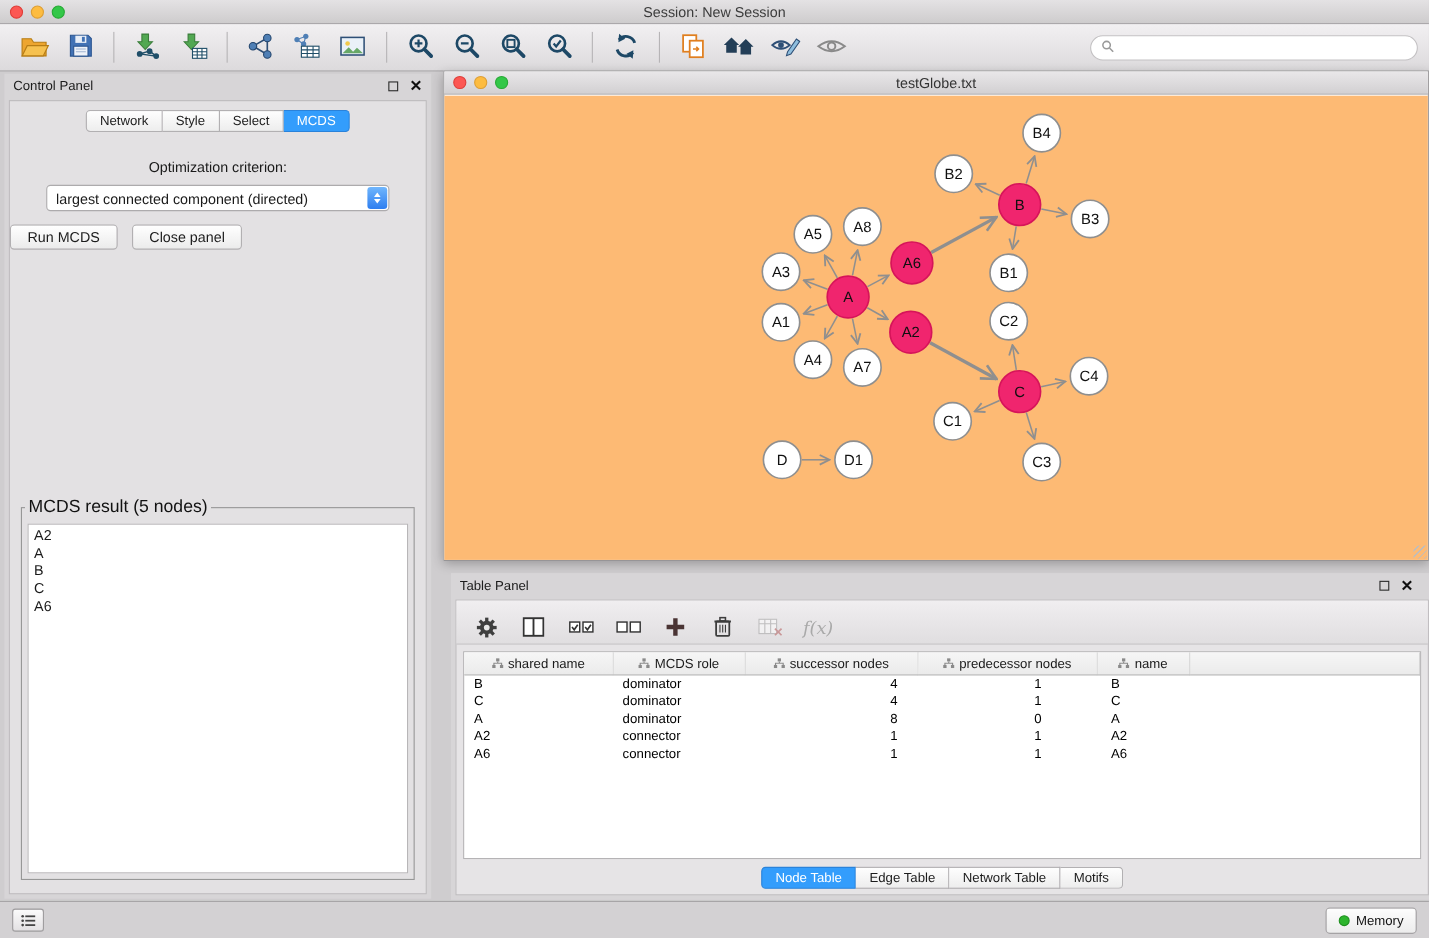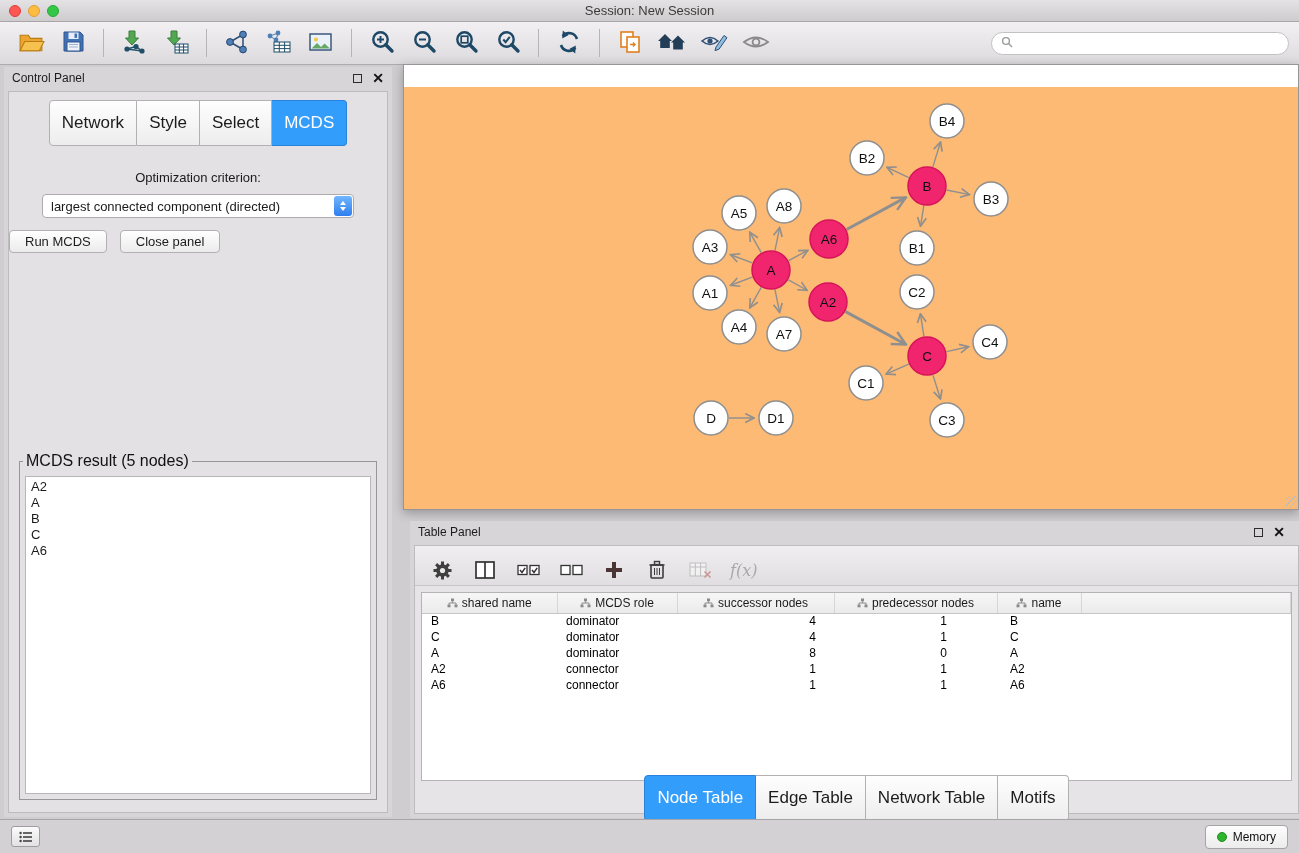--- a/index.html
+++ b/index.html
@@ -32,21 +32,21 @@
   .panel-header{height:22px;display:flex;align-items:center;padding:0 8px;font-size:12px;color:#1c1c1c;}
   .hicons{margin-left:auto;display:flex;gap:10px;align-items:center;}
   .float-icon{width:9px;height:9px;border:1.5px solid #2b2b2b;background:transparent;}
   .close-x{font-size:14px;font-weight:bold;color:#111;line-height:10px;}
 
   
   .control-panel{position:absolute;left:4px;top:67px;width:388px;bottom:36px;background:#d7d5d7;}
   .cp-body{position:absolute;left:4px;right:4px;top:24px;bottom:4px;
     background:#e3e1e3;border:1px solid #bdbbbd;}
   .seg-tabs{display:flex;justify-content:center;margin-top:8px;}
-  .seg-tab{font-size:17px;padding:12px 12px;background:linear-gradient(#fefefe,#ededed);
+  .seg-tab{font-size:12px;padding:2px 12px;background:linear-gradient(#fefefe,#ededed);
     border:1px solid #b2b0b2;border-left:none;color:#1c1c1c;white-space:nowrap;}
   .seg-tab:first-child{border-left:1px solid #b2b0b2;border-radius:4px 0 0 4px;}
   .seg-tab:last-child{border-radius:0 4px 4px 0;}
   .seg-tab.active{background:#339dfc;border-color:#2a82da;color:#fff;}
   .opt-label{text-align:center;margin-top:24px;}
   .dropdown{margin:9px auto 0;width:312px;height:24px;background:#fff;border:1px solid #adabad;
     border-radius:4px;display:flex;align-items:center;padding-left:8px;position:relative;}
   .dd-stepper{position:absolute;right:1px;top:1px;bottom:1px;width:18px;border-radius:3px;
     background:linear-gradient(#70b6fd,#2e7ef0);display:flex;flex-direction:column;
     align-items:center;justify-content:center;gap:2px;}
@@ -332,20 +332,28 @@
           <div class="result-item">A</div>
           <div class="result-item">B</div>
           <div class="result-item">C</div>
           <div class="result-item">A6</div>
         </div>
     </fieldset>
   </div>
 </div>
 
 <div class="network-window">
+  <div class="nw-titlebar">
+    <div class="nw-traffic">
+      <div class="tl red"></div>
+      <div class="tl yellow"></div>
+      <div class="tl green"></div>
+    </div>
+    <span>testGlobe.txt</span>
+  </div>
   <div class="nw-body">
     <svg class="network-canvas" width="894" height="423">
       <defs>
         <marker id="arrow" markerUnits="userSpaceOnUse" markerWidth="11" markerHeight="11" viewBox="0 0 10 10" refX="9" refY="5" orient="auto">
           <path d="M1 1 L9 5 L1 9" fill="none" stroke="#8f8f8f" stroke-width="1.5"></path>
         </marker>
         <marker id="arrowBig" markerUnits="userSpaceOnUse" markerWidth="17" markerHeight="17" viewBox="0 0 10 10" refX="9" refY="5" orient="auto">
           <path d="M1 1 L9 5 L1 9" fill="none" stroke="#8f8f8f" stroke-width="1.4"></path>
         </marker>
       </defs>

